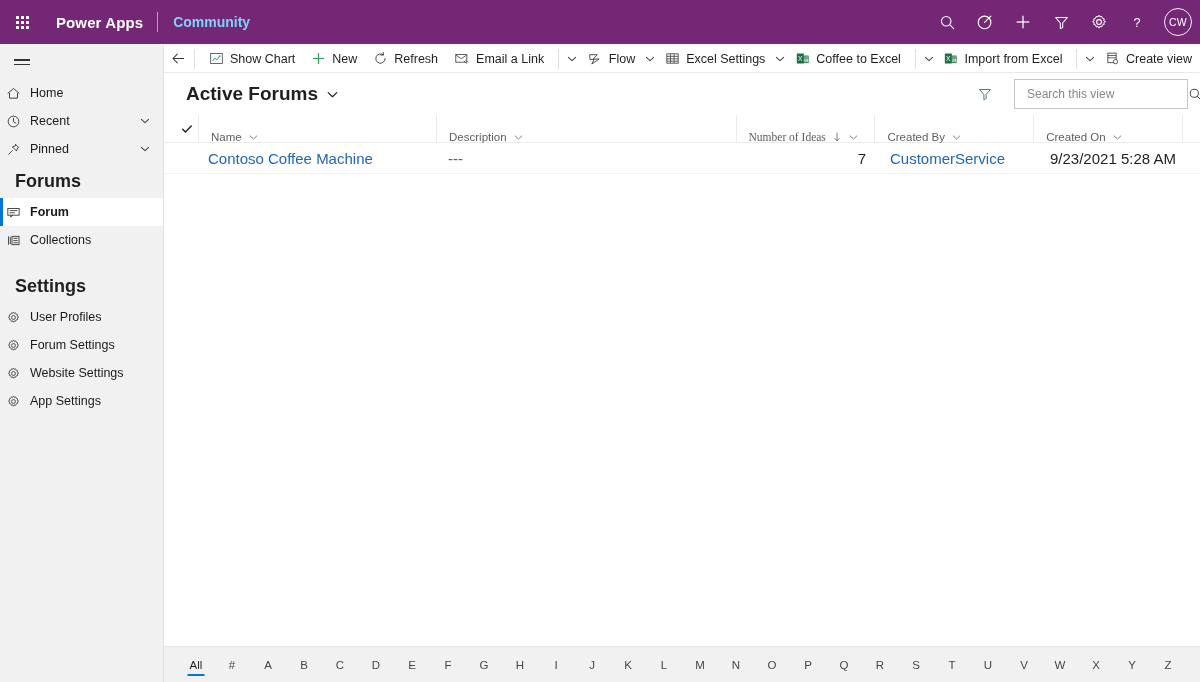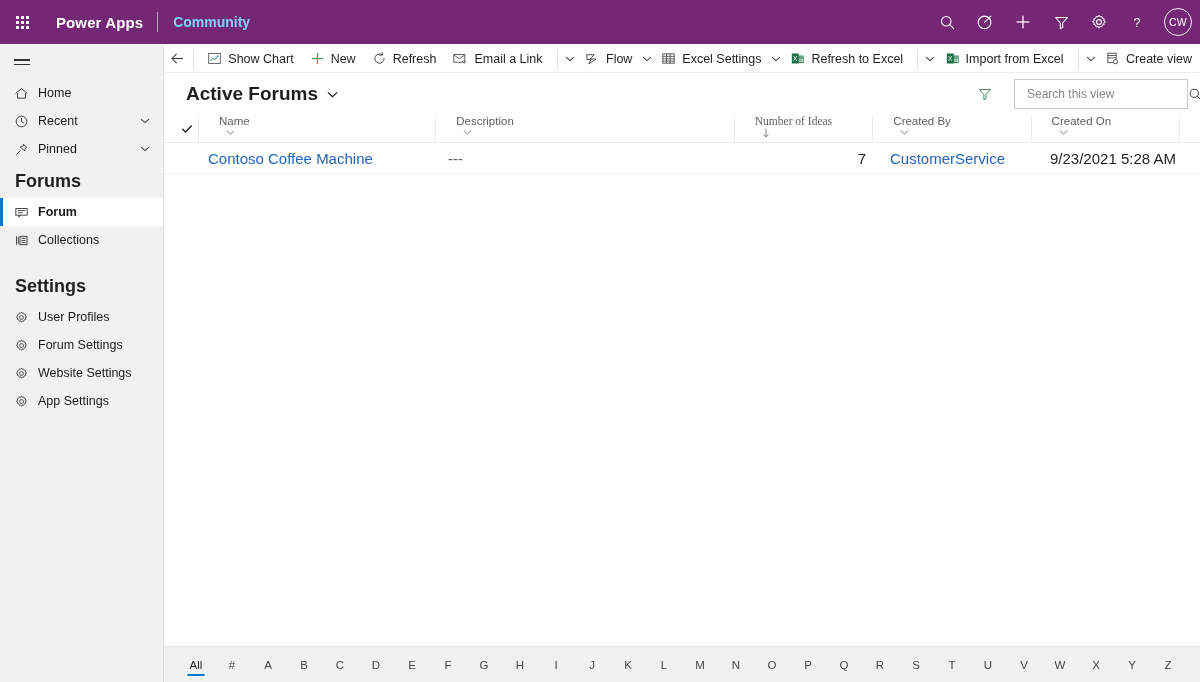--- a/index.html
+++ b/index.html
@@ -71,21 +71,21 @@
   .hamburger {
     height: 34px; display: flex; align-items: center;
     padding-left: 14px; cursor: pointer;
   }
   .hamburger .bars { width: 16px; }
   .hamburger .bars span {
     display: block; height: 1.4px; background: #333; margin: 3px 0;
   }
   .nav-item {
     height: 28px; display: flex; align-items: center;
-    padding-left: 8px; cursor: pointer; position: relative;
+    cursor: pointer; position: relative;
     font-size: 12.5px; color: #1b1a19;
   }
   .nav-item .ico {
     width: 26px; display: flex; align-items: center; justify-content: center;
     flex: 0 0 26px;
   }
   .nav-item .lbl { padding-left: 4px; }
   .nav-item .chev { margin-left: auto; padding-right: 12px; display: flex; }
   .nav-item.selected {
     background: #ffffff; font-weight: 600;
@@ -166,23 +166,23 @@
     height: 28px; display: flex; align-items: center;
     border-bottom: 1px solid #edebe9;
     font-size: 11.5px; color: #605e5c;
     padding-left: 12px;
   }
   .gh-check {
     width: 22px; display: flex; align-items: center; justify-content: center;
     cursor: pointer; flex: 0 0 22px;
   }
   .gh-cell {
-    display: flex; align-items: flex-start; height: 28px;
+    display: flex; align-items: flex-end; height: 28px;
     border-left: 1px solid #edebe9;
-    padding-left: 20px; cursor: pointer; overflow: hidden; flex-direction: column;
+    padding-left: 12px; cursor: pointer; overflow: hidden;
   }
   .gh-cell .t { white-space: nowrap; }
   .gh-cell .sortico { margin-left: 6px; display: flex; }
   .gh-cell .chev { margin-left: 6px; display: flex; }
   .gh-cell.num { justify-content: flex-start; font-family: Liberation Serif, serif; }
 
   .grid-row {
     height: 31px; display: flex; align-items: center;
     border-bottom: 1px solid #f3f2f1;
     font-size: 15px; color: #201f1e;
@@ -493,21 +493,21 @@
     <div class="cmd-btn">
       <span class="ico">
         <svg width="15" height="15" viewBox="0 0 18 18">
             <rect x="2.2" y="3" width="8.4" height="12" fill="#1d7044"></rect>
             <text x="6.4" y="11.6" text-anchor="middle" font-family="Liberation Sans, sans-serif" font-size="8" fill="#fff">X</text>
             <rect x="10.8" y="6" width="5" height="8" fill="none" stroke="#1d7044" stroke-width="1.05"></rect>
             <line x1="10.8" y1="8.4" x2="15.8" y2="8.4" stroke="#1d7044" stroke-width="1"></line>
             <line x1="13.2" y1="6" x2="13.2" y2="14" stroke="#1d7044" stroke-width="1"></line>
           </svg>
       </span>
-      <span>Refresh to Excel</span>
+      <span>Coffee to Excel</span>
     </div>
     <div class="cmd-divider"></div>
     <div class="cmd-caret">
       <svg width="12" height="12" viewBox="0 0 14 14">
           <path d="M2.8 5l4.2 4 4.2-4" fill="none" stroke="#444" stroke-width="1.2" stroke-linecap="round" stroke-linejoin="round"></path>
         </svg>
     </div>
 
     <div class="cmd-btn">
       <span class="ico">

